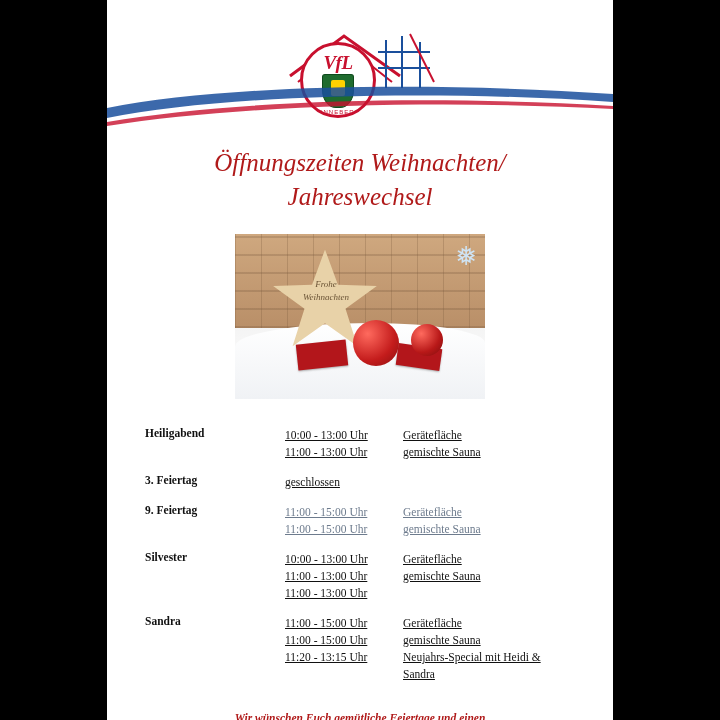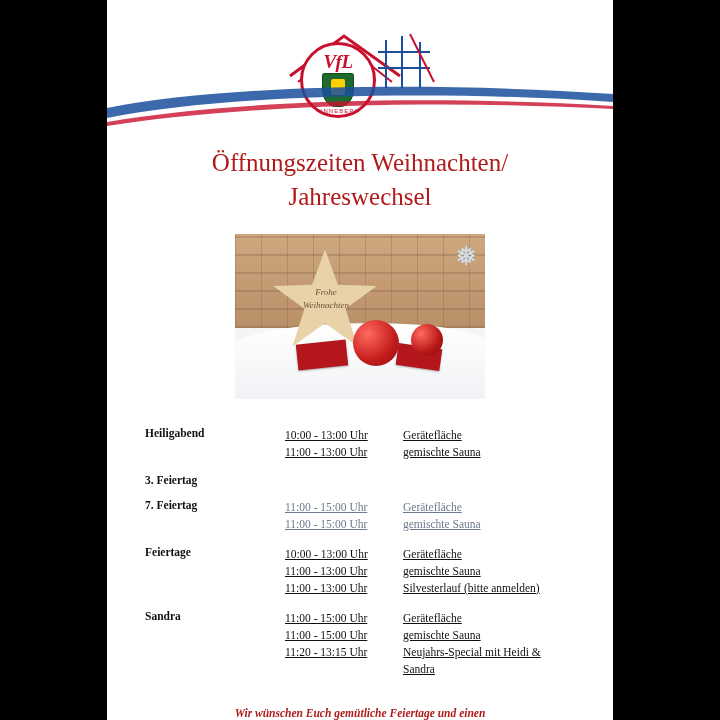--- a/index.html
+++ b/index.html
@@ -61,21 +61,21 @@
     top: 24px;
     width: 76px;
     height: 76px;
     border-radius: 50%;
     background: #ffffff;
     border: 3px solid #c8102e;
     box-sizing: border-box;
     display: flex;
     flex-direction: column;
     align-items: center;
-    justify-content: flex-start;
+    justify-content: center;
     overflow: hidden;
   }
   .crest-title {
     font-family: "Liberation Serif", serif;
     font-weight: bold;
     font-style: italic;
     font-size: 19px;
     color: #c8102e;
     line-height: 1;
     margin-top: 7px;
@@ -111,21 +111,21 @@
   
   .title-block {
     text-align: center;
     color: #b01a1a;
     font-family: "Liberation Serif", serif;
     font-size: 25px;
     line-height: 1.35;
     margin-top: 14px;
     padding: 0 24px;
   }
-  .title-line { display: block; }
+  .title-line { display: block; font-style: italic; }
   
   .photo-wrap {
     margin: 20px auto 0;
     width: 250px;
     height: 165px;
     position: relative;
     overflow: hidden;
     background: linear-gradient(#d8c5ad 0%, #c3a98c 55%, #f4f4f4 56%, #ffffff 100%);
   }
   .wood {
@@ -152,21 +152,21 @@
     top: 16px;
     width: 108px;
     height: 104px;
     background: #e8d2a8;
     clip-path: polygon(50% 0%, 62% 34%, 98% 35%, 69% 57%, 80% 93%, 50% 71%, 20% 93%, 31% 57%, 2% 35%, 38% 34%);
     box-shadow: 0 2px 3px rgba(0,0,0,0.25);
   }
   .star-text {
     position: absolute;
     left: 50px;
-    top: 52px;
+    top: 44px;
     width: 82px;
     text-align: center;
     font-family: "Liberation Serif", serif;
     font-style: italic;
     font-size: 9px;
     color: #6b5436;
     line-height: 1.5;
   }
   .bauble {
     position: absolute;
@@ -300,48 +300,53 @@
               <div class="what">Gerätefläche</div>
             </div>
             <div class="entry">
               <div class="time">11:00 - 13:00 Uhr</div>
               <div class="what">gemischte Sauna</div>
             </div>
           </div>
         </div>
         <div class="row">
           <div class="day">3. Feiertag</div>
-        </div>
-        <div class="row">
-          <div class="day">7. Feiertag</div>
+          <div class="entries">
+            <div class="entry">
+              <div class="time">geschlossen</div>
+              <div class="what"></div>
+            </div>
+          </div>
+        </div>
+        <div class="row">
+          <div class="day">9. Feiertag</div>
           <div class="entries">
             <div class="entry grey">
               <div class="time">11:00 - 15:00 Uhr</div>
               <div class="what">Gerätefläche</div>
             </div>
             <div class="entry grey">
               <div class="time">11:00 - 15:00 Uhr</div>
               <div class="what">gemischte Sauna</div>
             </div>
           </div>
         </div>
         <div class="row">
-          <div class="day">Feiertage</div>
+          <div class="day">Silvester</div>
           <div class="entries">
             <div class="entry">
               <div class="time">10:00 - 13:00 Uhr</div>
               <div class="what">Gerätefläche</div>
             </div>
             <div class="entry">
               <div class="time">11:00 - 13:00 Uhr</div>
               <div class="what">gemischte Sauna</div>
             </div>
             <div class="entry">
               <div class="time">11:00 - 13:00 Uhr</div>
-              <div class="what">Silvesterlauf (bitte anmelden)</div>
             </div>
           </div>
         </div>
         <div class="row">
           <div class="day">Sandra</div>
           <div class="entries">
             <div class="entry">
               <div class="time">11:00 - 15:00 Uhr</div>
               <div class="what">Gerätefläche</div>
             </div>

